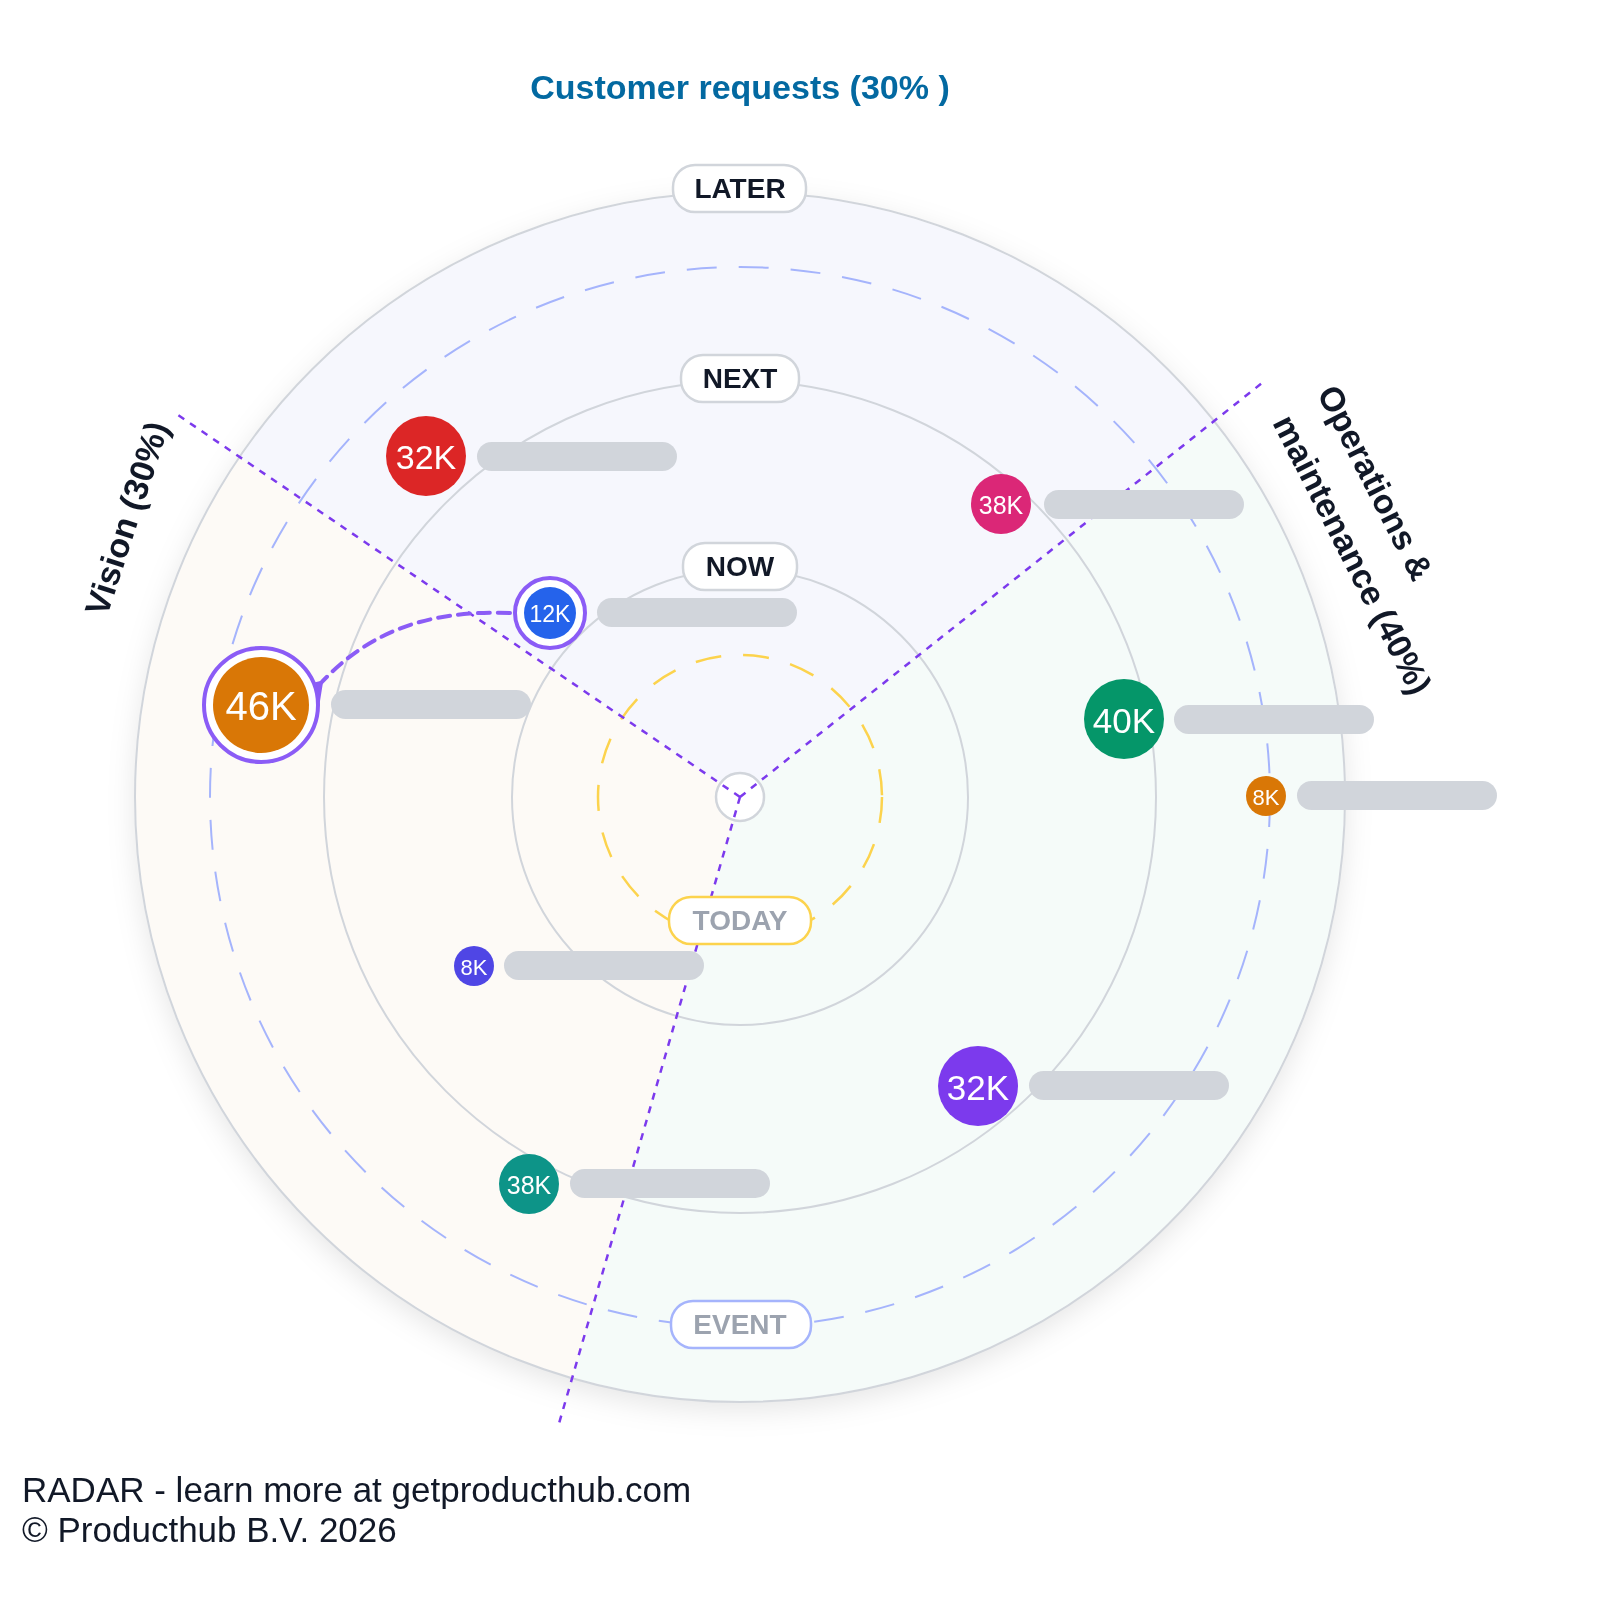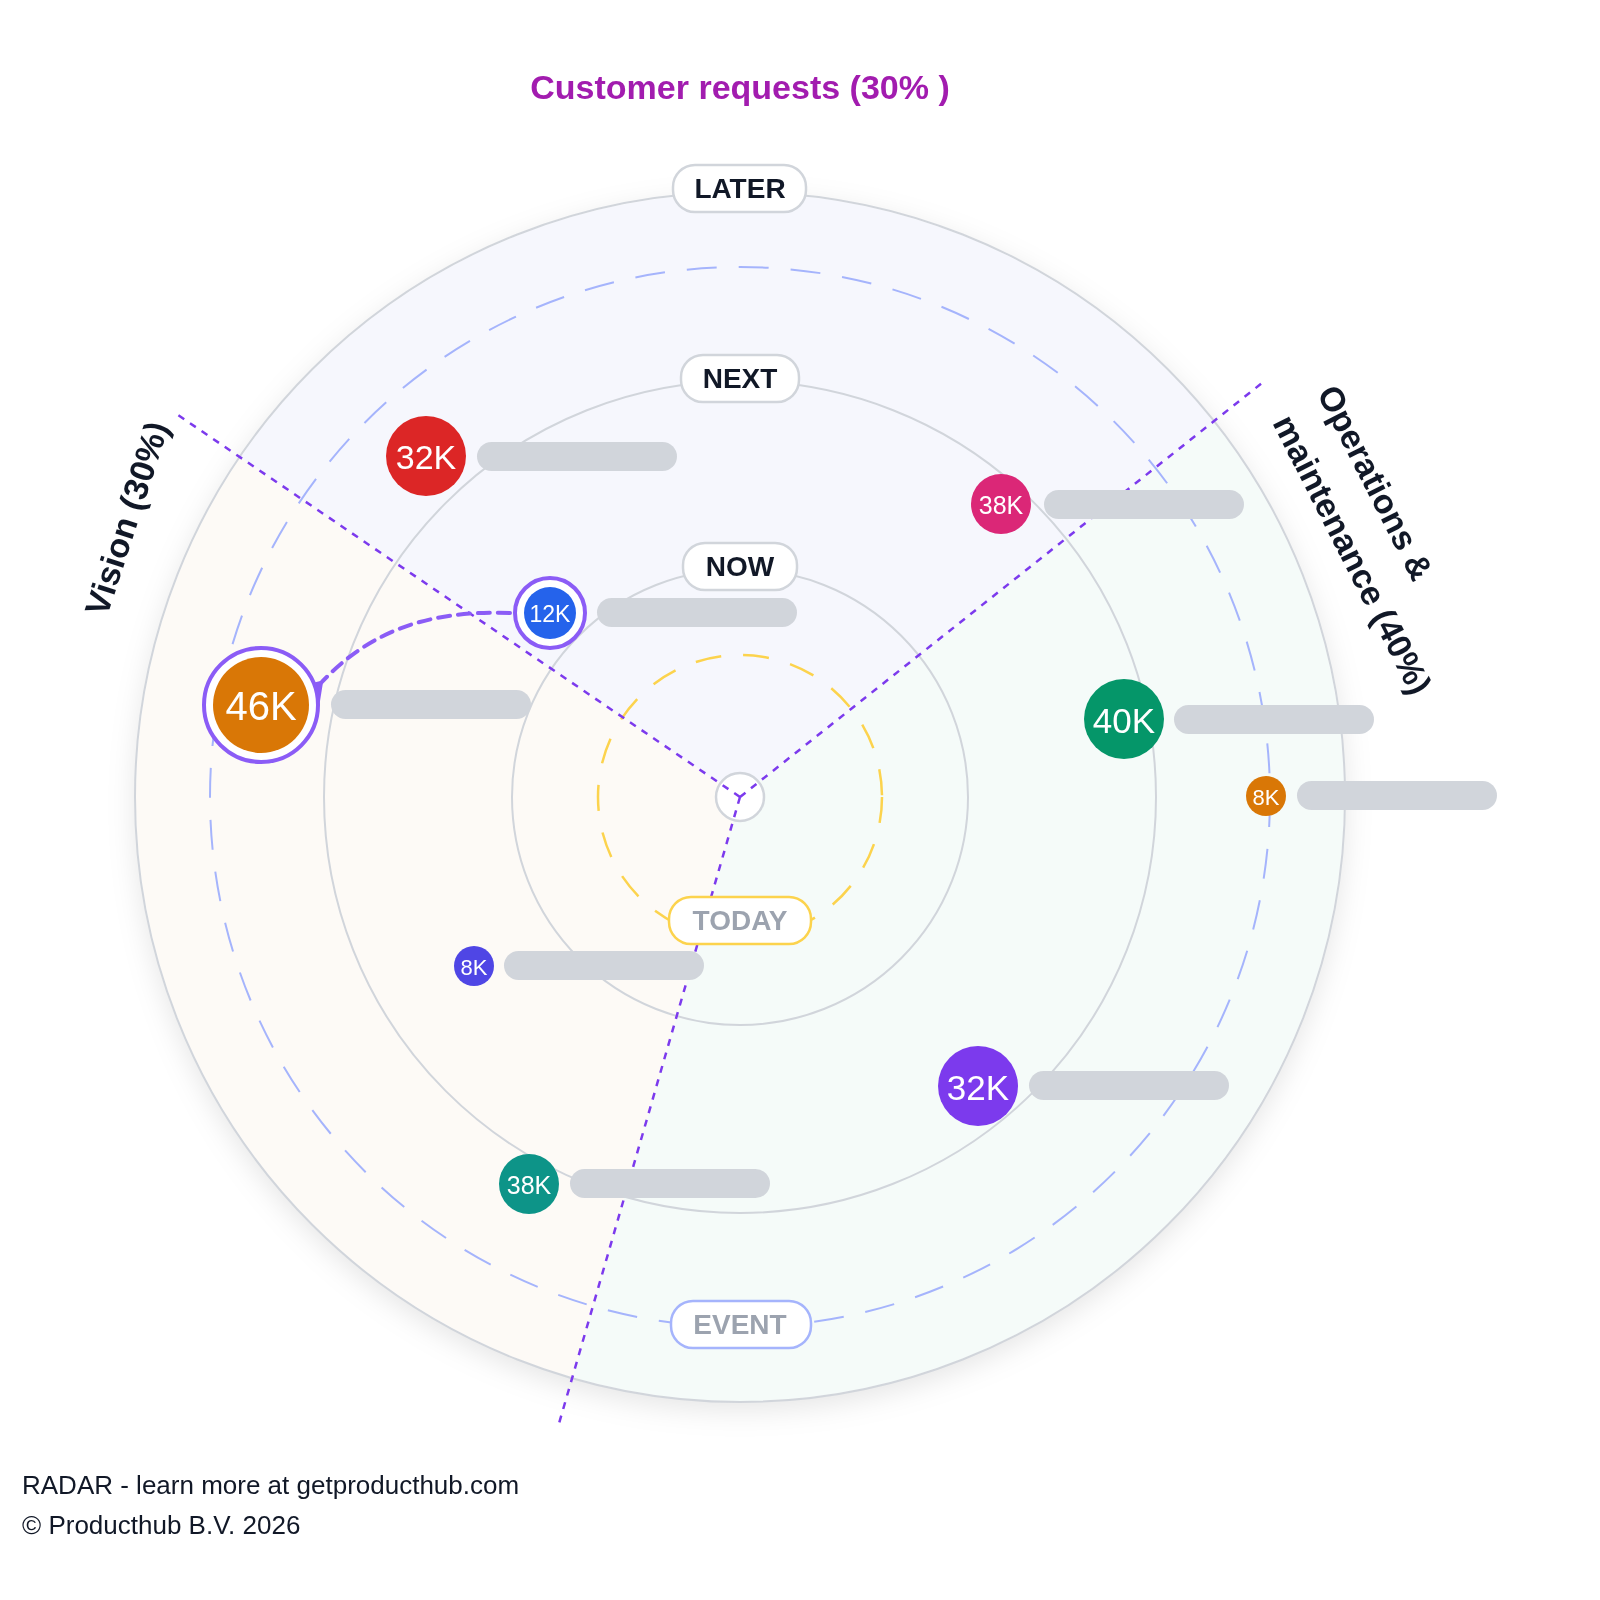--- a/index.html
+++ b/index.html
@@ -1,20 +1,20 @@
 <!DOCTYPE html>
 <html><head>
 <meta charset="utf-8">
 <style>
   html, body { margin: 0; padding: 0; background: #ffffff; }
   body { width: 1600px; height: 1600px; position: relative; overflow: hidden;
          font-family: "Liberation Sans", "DejaVu Sans", sans-serif; }
   #radar { position: absolute; left: 0; top: 0; width: 1600px; height: 1600px; }
-  .title { position: absolute; font-weight: bold; color: #a21caf; font-size: 34px; white-space: nowrap; }
-  .footer { position: absolute; left: 22px; color: #111827; font-size: 26px; white-space: nowrap; }
+  .title { position: absolute; font-weight: bold; color: #0369a1; font-size: 34px; white-space: nowrap; }
+  .footer { position: absolute; left: 22px; color: #111827; font-size: 35px; white-space: nowrap; }
   .ring-label { font-weight: bold; font-size: 28px; }
   .blip-text { fill: #ffffff; font-family: "Liberation Sans", "DejaVu Sans", sans-serif; text-anchor: middle; dominant-baseline: central; }
 </style>
 </head>
 <body>
 
 <svg id="radar" viewBox="0 0 1600 1600" xmlns="http://www.w3.org/2000/svg">
   <defs>
     <filter id="shadow" x="-10%" y="-10%" width="120%" height="120%">
       <feDropShadow dx="0" dy="8" stdDeviation="14" flood-color="#000000" flood-opacity="0.10"></feDropShadow>

